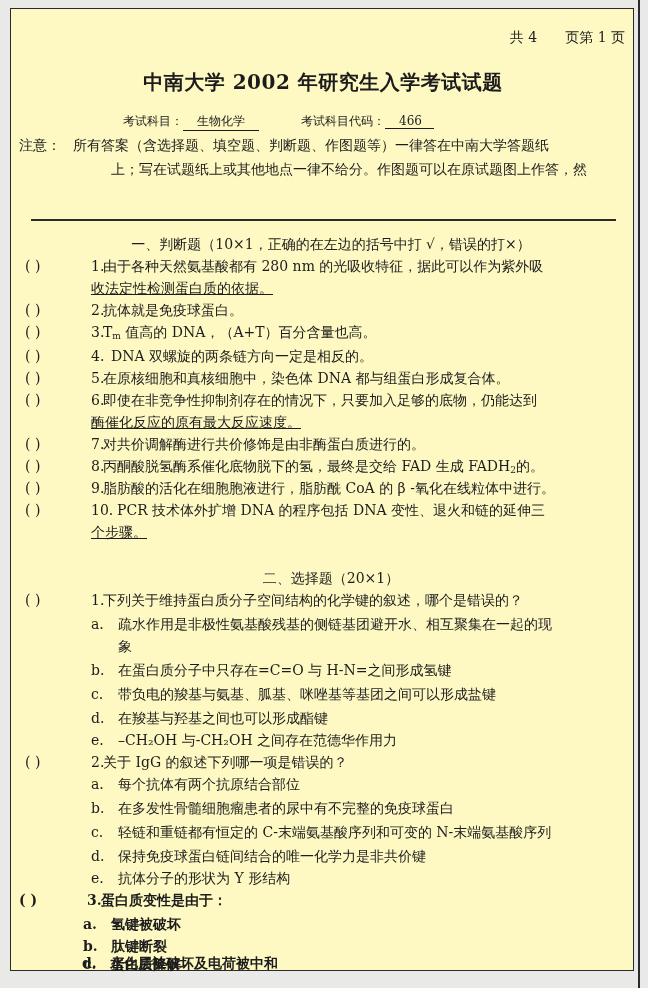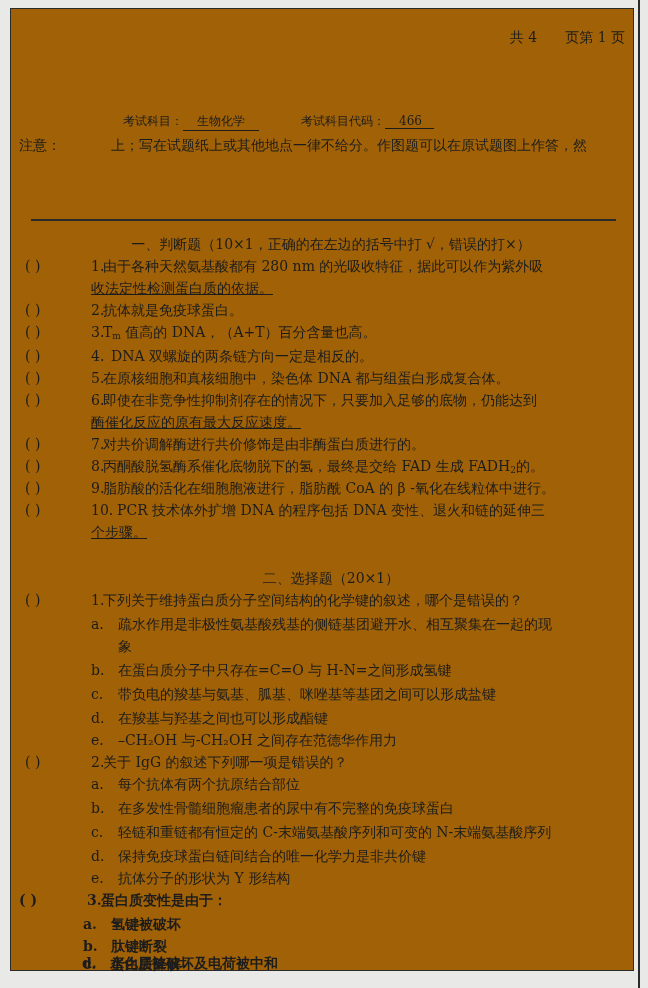--- a/index.html
+++ b/index.html
@@ -5,21 +5,21 @@
   html, body { margin:0; padding:0; }
   body {
     width:648px; height:988px; overflow:hidden;
     background:#e9e9e7;
     font-family: "DejaVu Serif", "Liberation Serif", serif;
     color:#1c1c1c;
     position:relative;
   }
   .paper {
     position:absolute; left:10px; top:8px; width:624px; height:963px;
-    background:#a16207;
+    background:#fef9c3;
     border:1.5px solid #2a2a2a;
     box-sizing:border-box;
   }
   .edge-line {
     position:absolute; left:638px; top:0; width:2px; height:988px;
     background:#2b2b2b;
   }
   .abs { position:absolute; white-space:nowrap; }
   .page-info { top:20px; left:0; width:614px; text-align:right; font-size:14px; }
   .page-info span { margin-left:28px; }
@@ -48,28 +48,30 @@
 <body>
 
 <div class="edge-line"></div>
 
 <div class="paper">
 
   <div class="abs page-info">
     <span>共 4</span><span>页第 1 页</span>
   </div>
 
+  <div class="abs title">中南大学 2002 年研究生入学考试试题</div>
 
   <div class="abs subject-row">
     <span>考试科目：</span><span class="u">生物化学</span><span>考试科目代码：</span><span class="u2">466</span>
   </div>
 
   <div class="abs notice">
     <span class="lbl">注意：</span>
     <div class="body">
+      <span class="l l1">所有答案（含选择题、填空题、判断题、作图题等）一律答在中南大学答题纸</span>
       <span class="l">上；写在试题纸上或其他地点一律不给分。作图题可以在原试题图上作答，然</span>
     </div>
   </div>
 
   <div class="rule"></div>
 
   <div class="row sec" style="top:224px;left:8px;">一、判断题（10×1，正确的在左边的括号中打 √，错误的打×）</div>
 
   <div class="row" style="top:246px;">
     <span class="paren">(    )</span>

